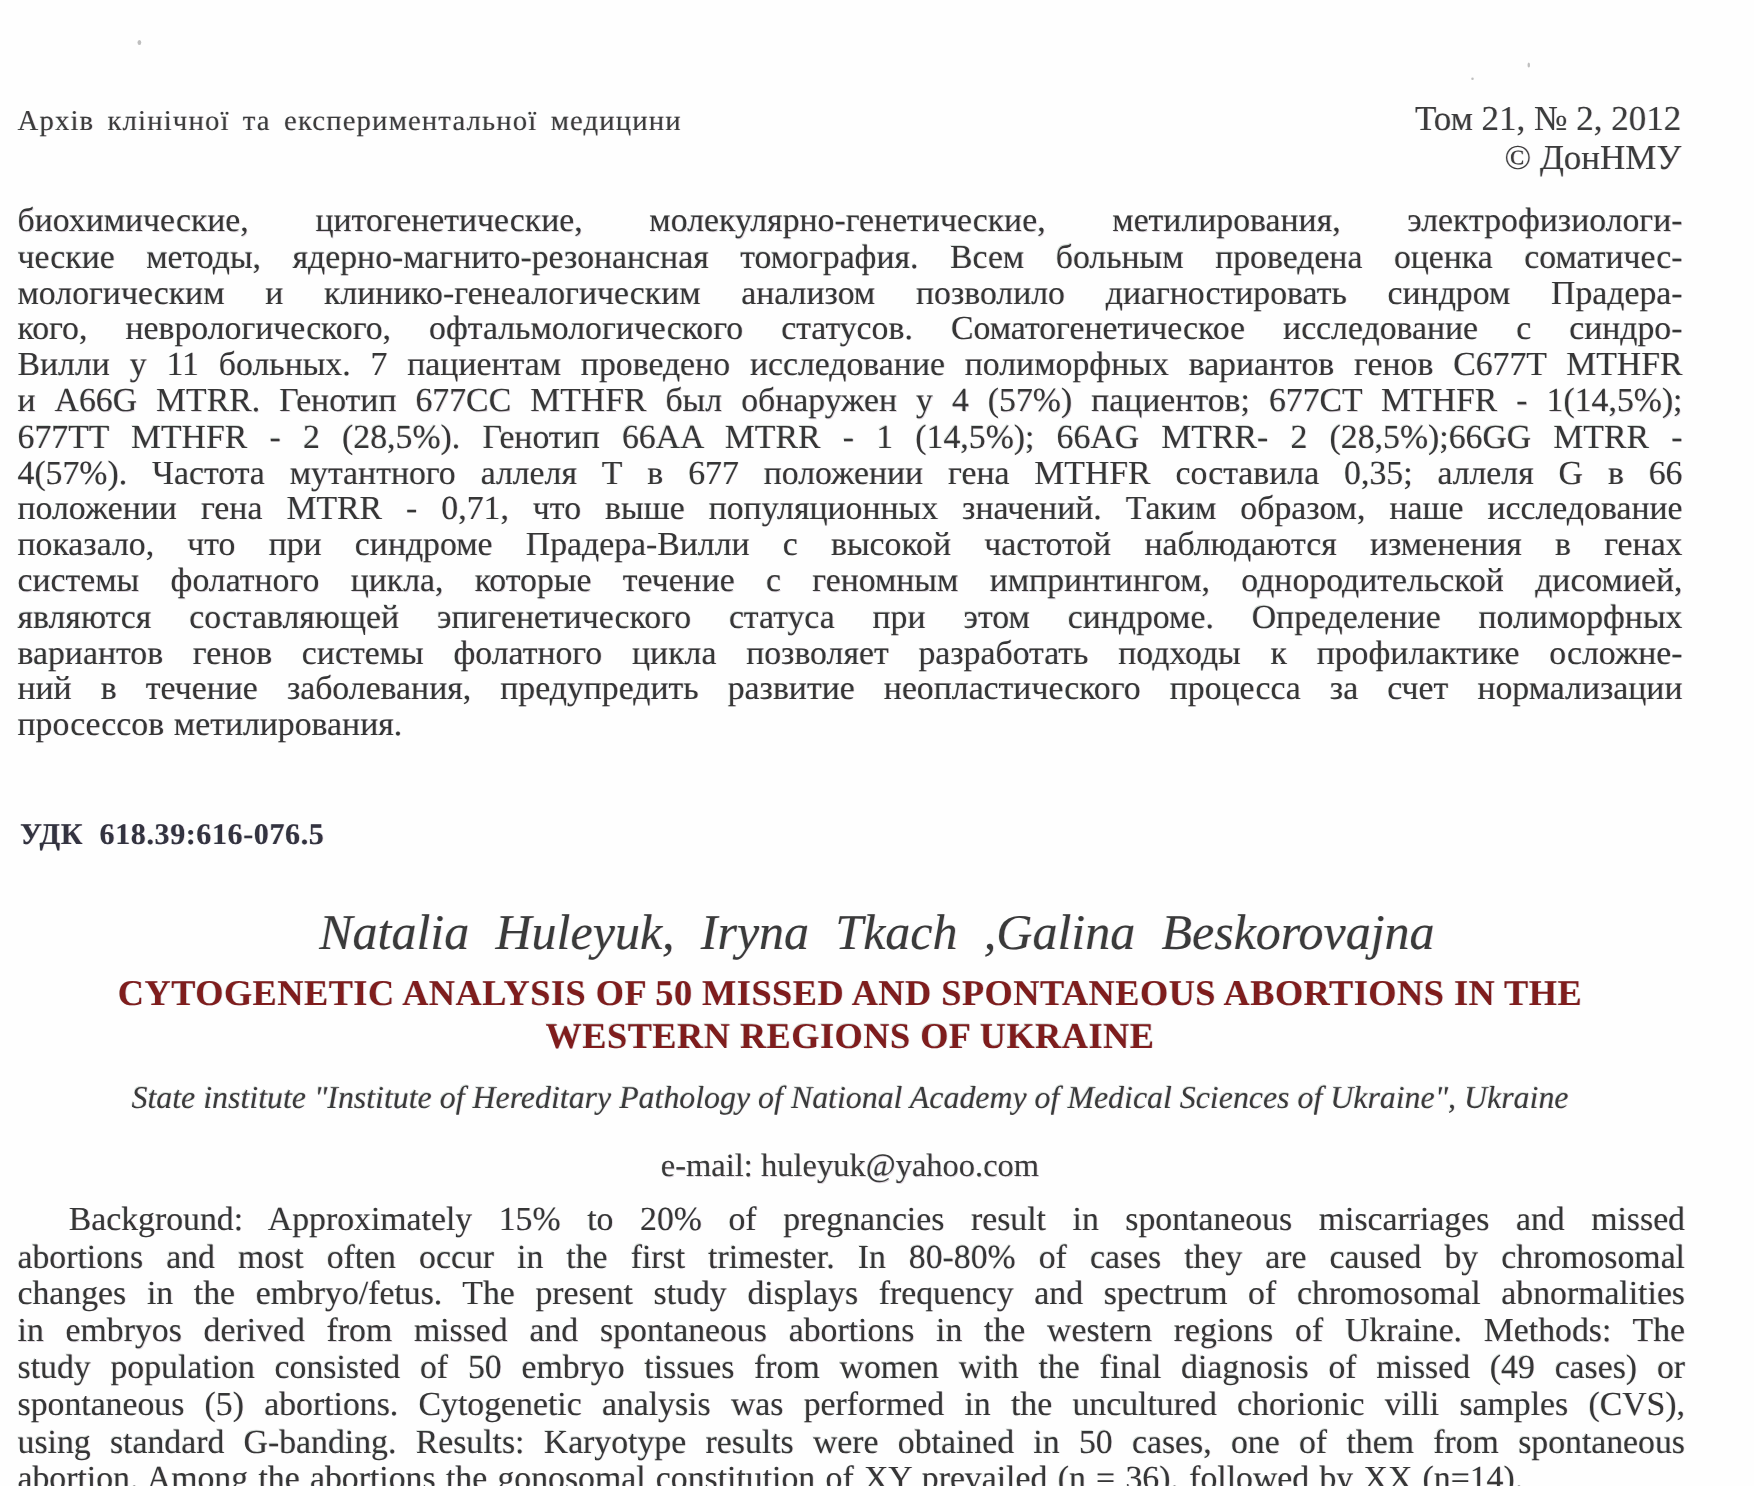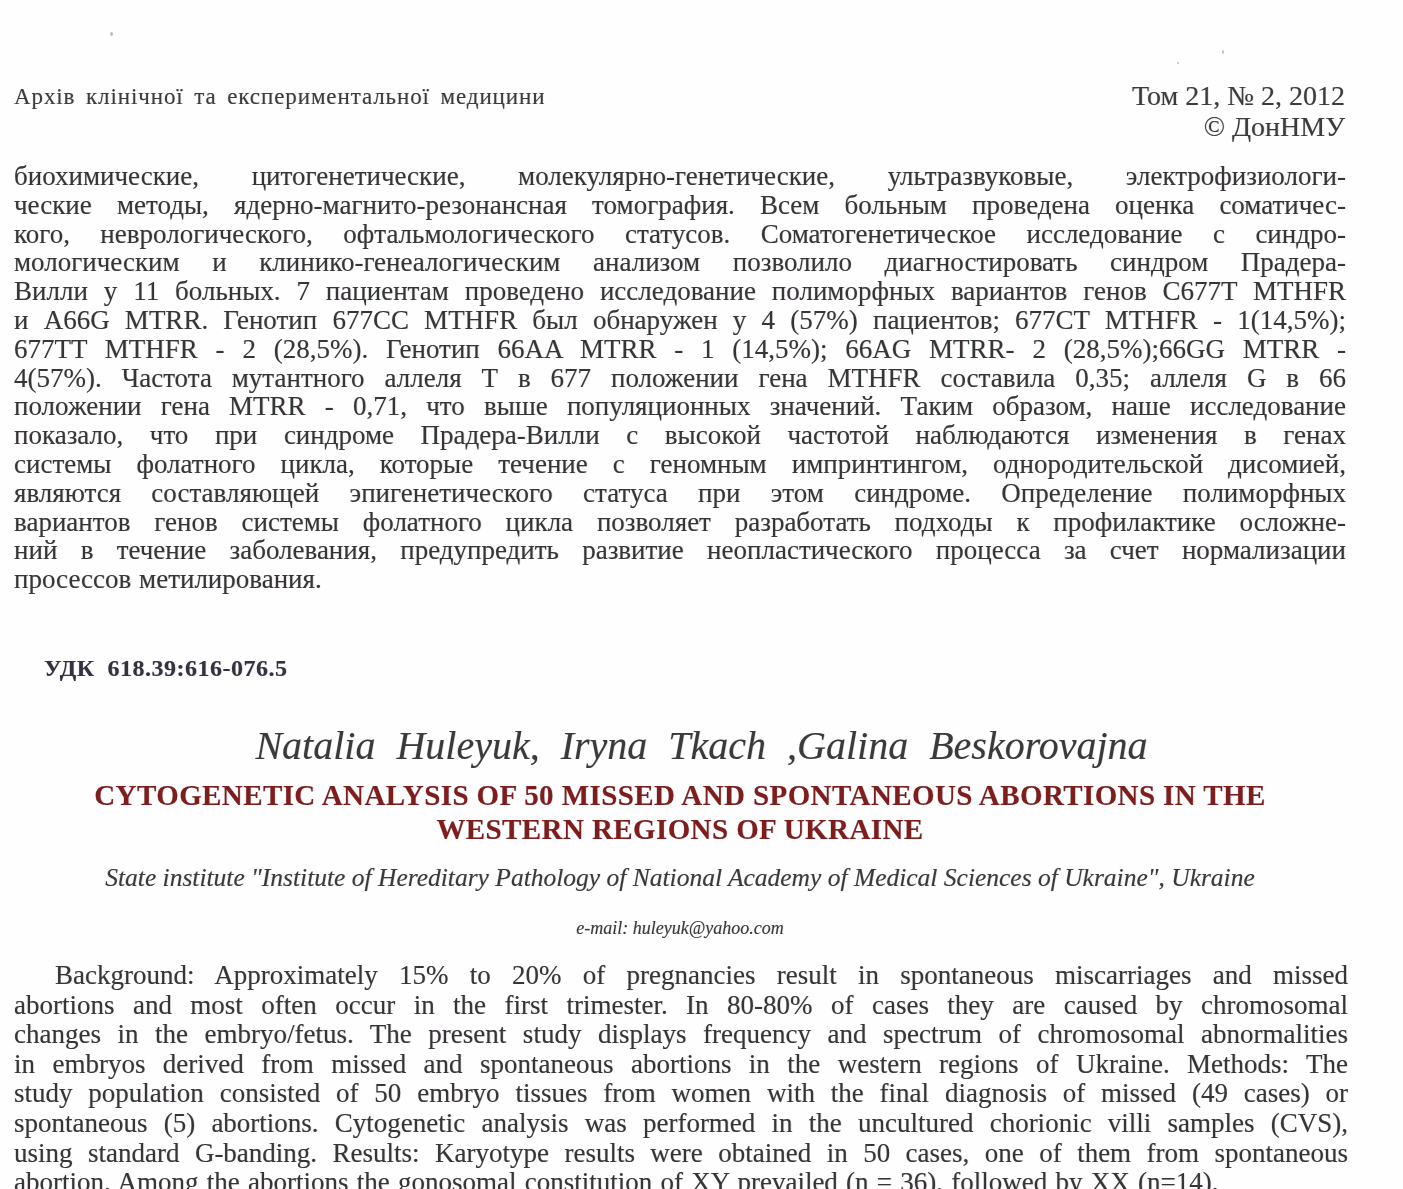--- a/index.html
+++ b/index.html
@@ -63,21 +63,20 @@
   
   .udc {
     position: absolute;
     left: 16px;
     top: 655px;
     font-size: 24px;
     font-weight: bold;
     letter-spacing: 0.5px;
     white-space: pre-wrap;
     color: #333340;
-    margin-left: 28px;
   }
   
   .authors {
     position: absolute;
     left: 0;
     top: 722px;
     width: 1403px;
     text-align: center;
     font-style: italic;
     font-size: 40px;
@@ -108,22 +107,21 @@
     font-size: 25.5px;
     color: #3a3a3a;
   }
   
   .email {
     position: absolute;
     left: 0;
     top: 918px;
     width: 1360px;
     text-align: center;
-    font-style: italic;
-    font-size: 18px;
+    font-size: 26px;
     color: #3a3a3a;
   }
   
   .en-para {
     position: absolute;
     left: 14px;
     top: 961px;
     width: 1334px;
     font-size: 27px;
     line-height: 29.6px;
@@ -150,24 +148,24 @@
   <span class="speck speck-3"></span>
 
   <div class="header-left">Архів клінічної та експериментальної медицини</div>
 
   <div class="header-right">
     <div>Том 21, № 2, 2012</div>
     <div>© ДонНМУ</div>
   </div>
 
   <div class="ru-para">
-      <div class="tline">биохимические, цитогенетические, молекулярно-генетические, ультразвуковые, электрофизиологи-</div>
+      <div class="tline">биохимические, цитогенетические, молекулярно-генетические, метилирования, электрофизиологи-</div>
       <div class="tline">ческие методы, ядерно-магнито-резонансная томография. Всем больным проведена оценка соматичес-</div>
+      <div class="tline">мологическим и клинико-генеалогическим анализом позволило диагностировать синдром Прадера-</div>
       <div class="tline">кого, неврологического, офтальмологического статусов. Соматогенетическое исследование с синдро-</div>
-      <div class="tline">мологическим и клинико-генеалогическим анализом позволило диагностировать синдром Прадера-</div>
       <div class="tline">Вилли у 11 больных. 7 пациентам проведено исследование полиморфных вариантов генов C677T MTHFR</div>
       <div class="tline">и A66G MTRR. Генотип 677CC MTHFR был обнаружен у 4 (57%) пациентов;  677CT MTHFR - 1(14,5%);</div>
       <div class="tline">677TT MTHFR - 2 (28,5%). Генотип 66AA MTRR - 1 (14,5%); 66AG MTRR- 2 (28,5%);66GG MTRR -</div>
       <div class="tline">4(57%). Частота мутантного аллеля Т в 677 положении гена MTHFR составила 0,35; аллеля G в 66</div>
       <div class="tline">положении гена MTRR - 0,71, что выше популяционных значений. Таким образом, наше исследование</div>
       <div class="tline">показало, что при синдроме Прадера-Вилли с высокой частотой наблюдаются изменения в генах</div>
       <div class="tline">системы фолатного цикла, которые течение с геномным импринтингом, однородительской дисомией,</div>
       <div class="tline">являются составляющей эпигенетического статуса при этом синдроме. Определение  полиморфных</div>
       <div class="tline">вариантов генов системы фолатного цикла позволяет разработать подходы к профилактике осложне-</div>
       <div class="tline">ний в течение заболевания, предупредить развитие неопластического процесса  за счет нормализации</div>

